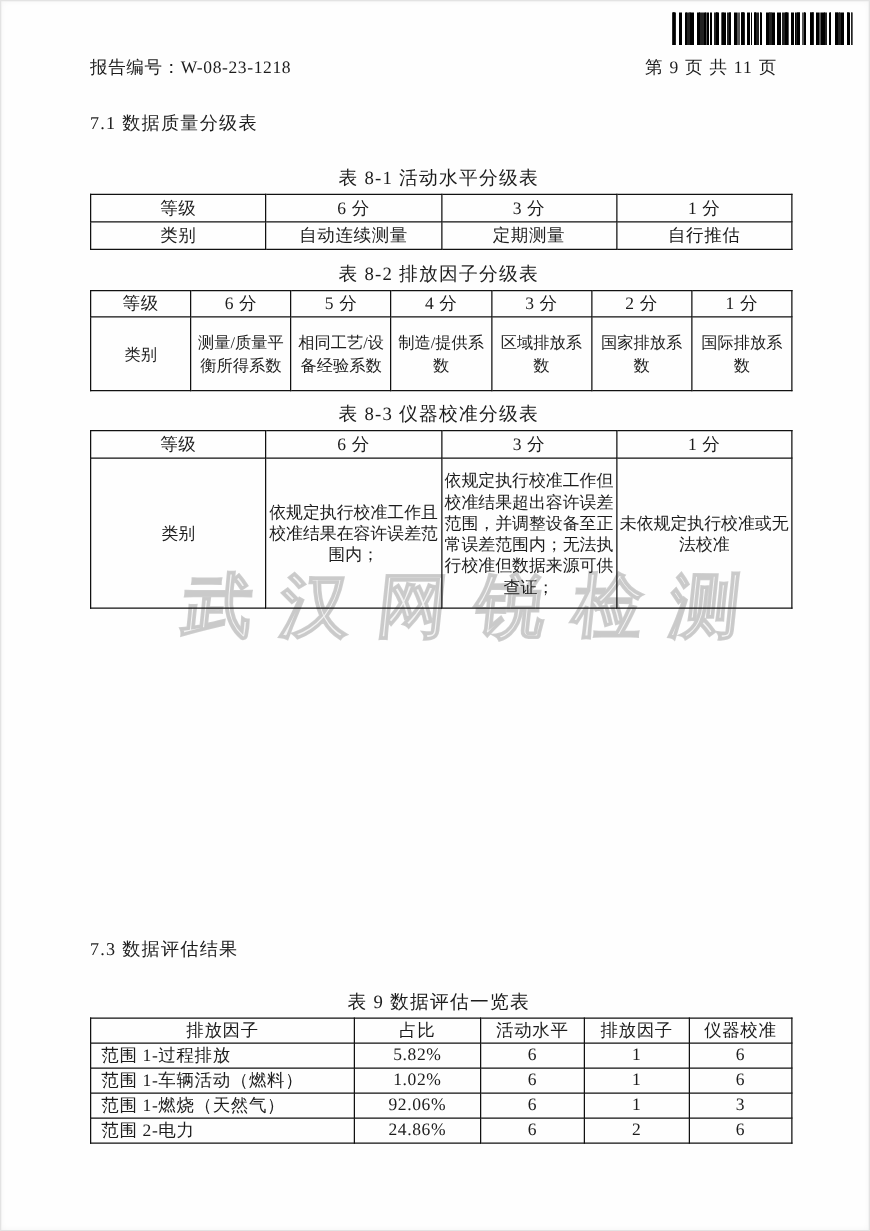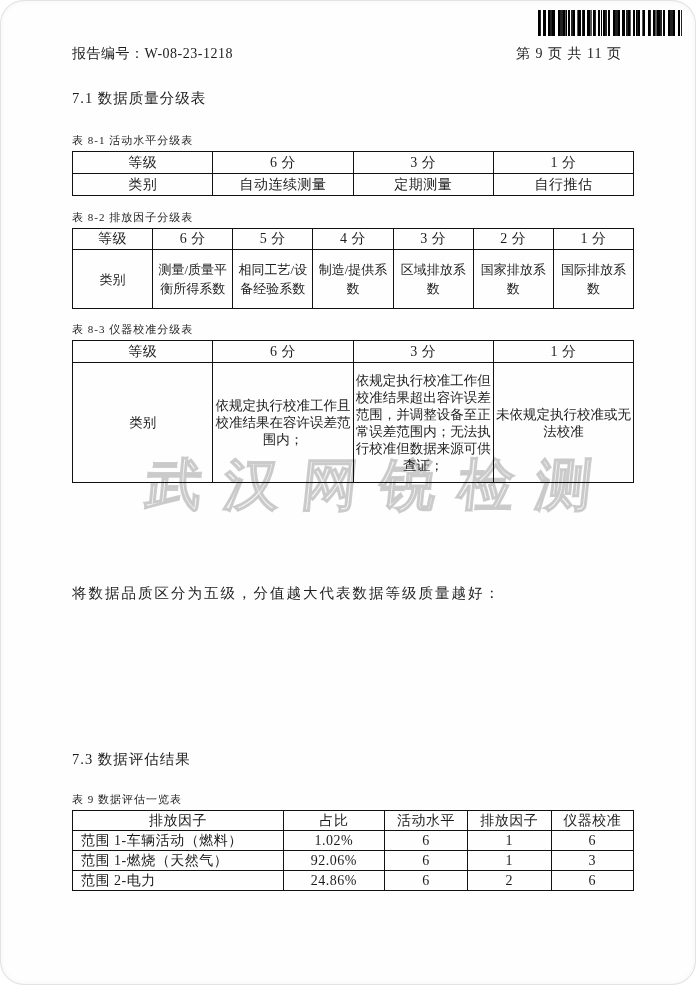--- a/index.html
+++ b/index.html
@@ -2,21 +2,20 @@
 <html><head>
 <meta charset="utf-8">
 <style>
   html,body{margin:0;padding:0;background:#ffffff;}
   .page{
     position:relative;width:696px;height:985px;margin:0 auto;
     background:#fefefe;overflow:hidden;
     font-family:"Liberation Serif","DejaVu Serif",serif;
     color:#1c1c1c;
     box-shadow:inset 0 0 0 1px #e3e3e3, inset 0 0 6px rgba(0,0,0,0.06);
-    border-radius:24px;
   }
   .abs{position:absolute;}
   
   .hdr-left{top:45px;left:72px;font-size:14px;letter-spacing:0.5px;}
   .hdr-right{top:45px;right:74px;font-size:14px;letter-spacing:1px;}
   .barcode{
     top:10px;left:538px;width:144px;height:26px;background-color:#fff;
     background-image:
       repeating-linear-gradient(90deg,#000 0 2px,rgba(0,0,0,0) 2px 5px),
       repeating-linear-gradient(90deg,#222 0 3px,rgba(0,0,0,0) 3px 11px),
@@ -25,21 +24,21 @@
   }
   
   .sec-h{left:72px;font-size:14.5px;letter-spacing:1px;}
   .h71{top:89px;}
   .h72{top:543px;}
   .h73{top:750px;}
   .para{left:72px;top:584px;font-size:14.5px;letter-spacing:2px;}
   .grades{left:72px;top:619px;font-size:14.5px;line-height:19px;letter-spacing:0.5px;}
   
   .tblock{left:72px;width:558px;z-index:1;}
-  .tbl-title{text-align:left;font-size:11px;letter-spacing:1px;margin-bottom:3px;}
+  .tbl-title{text-align:center;font-size:15px;letter-spacing:1px;margin-bottom:3px;}
   table{border-collapse:collapse;table-layout:fixed;width:562px;background:transparent;}
   table,td,th{border:1.4px solid #111;}
   td{font-size:14px;text-align:center;vertical-align:middle;padding:0 2px;
      overflow:hidden;letter-spacing:0.5px;}
   .b81{top:133px;}  .t81 td{height:21px;}
   .b82{top:210px;}  .t82 .hrow td{height:20px;} .t82 .brow td{height:58px;font-size:13px;line-height:19px;letter-spacing:0;}
   .b83{top:322px;}  .t83 .hrow td{height:21px;} .t83 .brow td{height:119px;font-size:13.5px;line-height:17px;letter-spacing:0;}
   .b9{top:792px;}   .t9 td{height:19px;} .t9 td.lft{text-align:left;padding-left:8px;}
   
   .watermark{
@@ -122,41 +121,47 @@
       <tr class="brow">
         <td>类别</td>
         <td>依规定执行校准工作且校准结果在容许误差范围内；</td>
         <td>依规定执行校准工作但校准结果超出容许误差范围，并调整设备至正常误差范围内；无法执行校准但数据来源可供查证；</td>
         <td>未依规定执行校准或无法校准</td>
       </tr>
     </tbody>
       </table>
   </div>
 
-  <div class="abs para">将数据品质区分为五级，分值越大代表数据等级质量越好：</div>
 
   <div class="abs sec-h h73">7.3 数据评估结果</div>
 
   <div class="abs tblock b9">
     <div class="tbl-title">表 9 数据评估一览表</div>
     <table class="t9">
       <colgroup>
         <col style="width:210px">
           <col style="width:100px">
           <col style="width:83px">
           <col style="width:83px">
           <col style="width:82px">
       </colgroup>
       <tbody>
           <tr>
         <td>排放因子</td>
         <td>占比</td>
         <td>活动水平</td>
         <td>排放因子</td>
         <td>仪器校准</td>
+      </tr>
+      <tr>
+        <td class="lft">范围 1-过程排放</td>
+        <td>5.82%</td>
+        <td>6</td>
+        <td>1</td>
+        <td>6</td>
       </tr>
       <tr>
         <td class="lft">范围 1-车辆活动（燃料）</td>
         <td>1.02%</td>
         <td>6</td>
         <td>1</td>
         <td>6</td>
       </tr>
       <tr>
         <td class="lft">范围 1-燃烧（天然气）</td>

